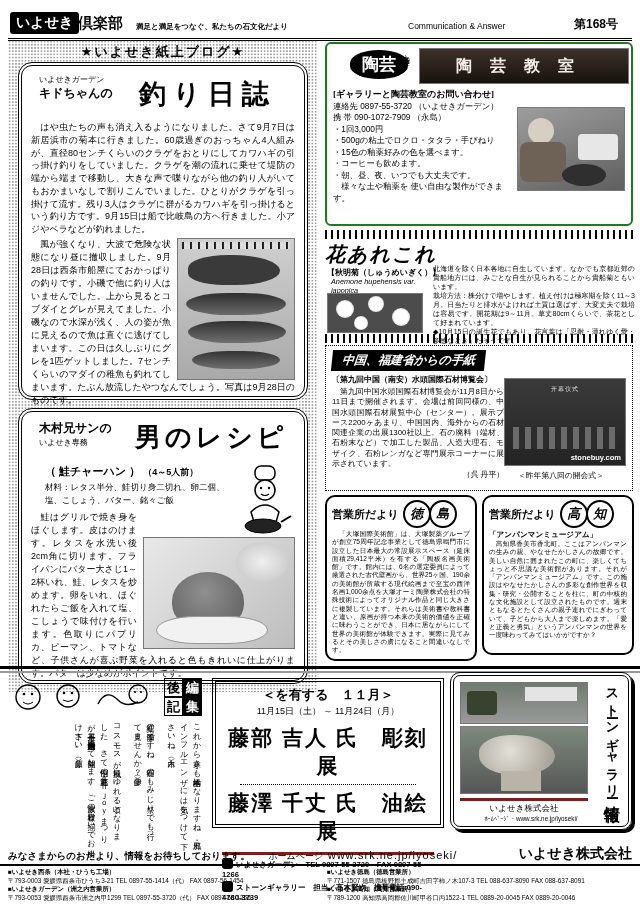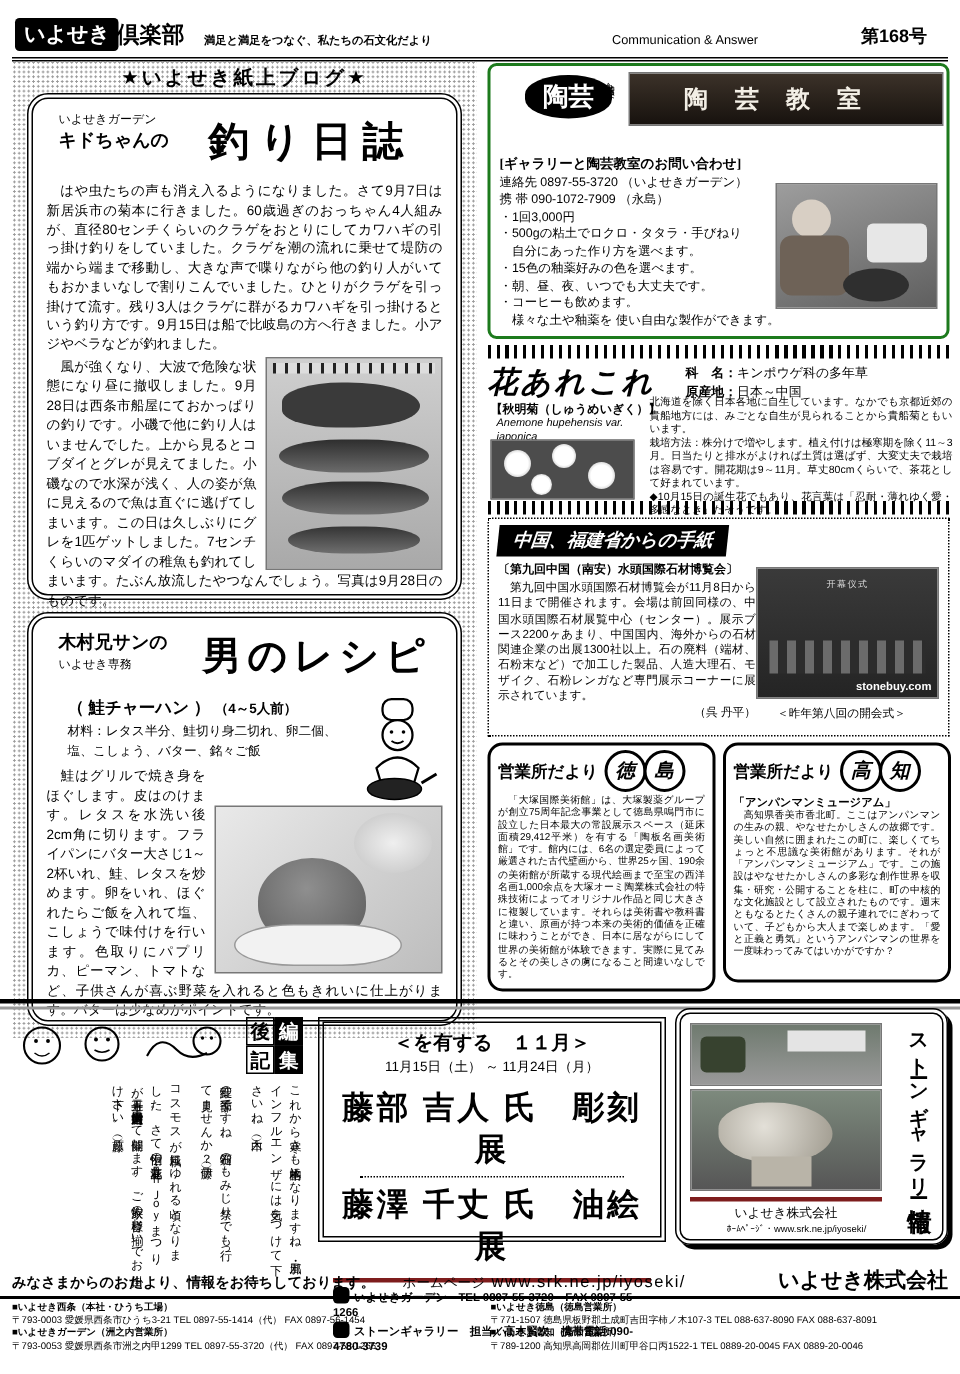--- a/index.html
+++ b/index.html
@@ -95,53 +95,44 @@
   <div class="abs" style="left:325px;top:42px;width:308px;height:184px;border:2px solid #1d7a1d;border-radius:6px;box-sizing:border-box;padding:4px 6px;">
     <div style="position:relative;height:38px;">
       <span style="position:absolute;left:17px;top:2px;background:#000;color:#fff;font-weight:bold;font-size:17px;
                    padding:3px 12px;border-radius:50%/45%;">陶芸</span>
       <span class="vertical" style="position:absolute;left:66px;top:0;font-size:8px;height:38px;letter-spacing:1px;">永島麻実</span>
       <div class="photo" style="position:absolute;left:86px;top:0;width:210px;height:36px;background:linear-gradient(180deg,#3c3229,#17120e);
                   display:flex;align-items:center;justify-content:center;">
         <span style="color:#f3efe6;font-size:16px;font-weight:bold;letter-spacing:18px;font-family:'Liberation Serif','DejaVu Serif',serif;">陶芸教室</span>
       </div>
     </div>
-    <div style="font-size:9px;font-weight:bold;margin-top:17px;font-family:Liberation Serif, serif;">[ギャラリーと陶芸教室のお問い合わせ]</div>
+    <div style="font-size:9px;font-weight:bold;margin-top:2px;font-family:Liberation Serif, serif;">[ギャラリーと陶芸教室のお問い合わせ]</div>
     <div class="photo" style="float:right;width:108px;height:84px;margin:6px 0 0 5px;background:linear-gradient(160deg,#9d9d9d,#5f5f5f);position:relative;overflow:hidden;">
       <div style="position:absolute;left:10px;top:10px;width:26px;height:26px;background:#d8cfc4;border-radius:50%;"></div>
       <div style="position:absolute;left:2px;top:34px;width:46px;height:40px;background:#6e6257;border-radius:8px;"></div>
       <div style="position:absolute;right:6px;top:26px;width:40px;height:26px;background:#e7e7e7;border-radius:4px;"></div>
       <div style="position:absolute;left:44px;bottom:4px;width:44px;height:22px;background:#2f2f2f;border-radius:50%;"></div>
     </div>
     <div style="font-size:8.3px;line-height:1.38;">
       <div>連絡先 0897-55-3720 （いよせきガーデン）</div>
       <div>携 帯 090-1072-7909 （永島）</div>
       <div>・1回3,000円</div>
       <div>・500gの粘土でロクロ・タタラ・手びねり</div>
-      <div>　自分にあった作り方を選べます。</div>
       <div>・15色の釉薬好みの色を選べます。</div>
+      <div>・コーヒーも飲めます。</div>
       <div>・朝、昼、夜、いつでも大丈夫です。</div>
-      <div>・コーヒーも飲めます。</div>
       <div>　様々な土や釉薬を 使い自由な製作ができます。</div>
     </div>
   </div>
 
   <div class="abs barsdiv" style="left:325px;top:230px;width:310px;"></div>
 
   <div class="abs" style="left:325px;top:241px;width:310px;height:92px;">
     <div style="position:absolute;left:0;top:0;font-size:20px;font-weight:bold;font-style:italic;
                 font-family:'Liberation Serif','DejaVu Serif',serif;letter-spacing:2px;">花あれこれ</div>
-    <div style="position:absolute;left:132px;top:1px;font-size:8.6px;line-height:1.5;">
-      <div>
-        <b>科　名：</b><span>キンポウゲ科の多年草</span>
-      </div>
-      <div>
-        <b>原産地：</b><span>日本～中国</span>
-      </div>
-    </div>
     <div style="position:absolute;left:2px;top:26px;font-size:8px;font-weight:bold;text-align:right;">【秋明菊（しゅうめいぎく）】</div>
     <div style="position:absolute;left:6px;top:36px;font-size:7.3px;font-style:italic;width:108px;">Anemone hupehensis var. japonica</div>
     <div class="photo" style="position:absolute;left:2px;top:52px;width:96px;height:40px;background:#4c4c4c;overflow:hidden;">
       <div style="position:absolute;left:8px;top:6px;width:18px;height:18px;background:radial-gradient(#fff 55%,#999);border-radius:50%;"></div>
       <div style="position:absolute;left:40px;top:2px;width:16px;height:16px;background:radial-gradient(#fff 55%,#999);border-radius:50%;"></div>
       <div style="position:absolute;left:64px;top:14px;width:18px;height:18px;background:radial-gradient(#fff 55%,#999);border-radius:50%;"></div>
       <div style="position:absolute;left:26px;top:22px;width:14px;height:14px;background:radial-gradient(#fff 55%,#999);border-radius:50%;"></div>
     </div>
     <div class="jtext" style="position:absolute;left:108px;top:24px;width:202px;font-size:7px;line-height:1.28;">
       <div>北海道を除く日本各地に自生しています。なかでも京都近郊の貴船地方には、みごとな自生が見られることから貴船菊ともいいます。</div>

